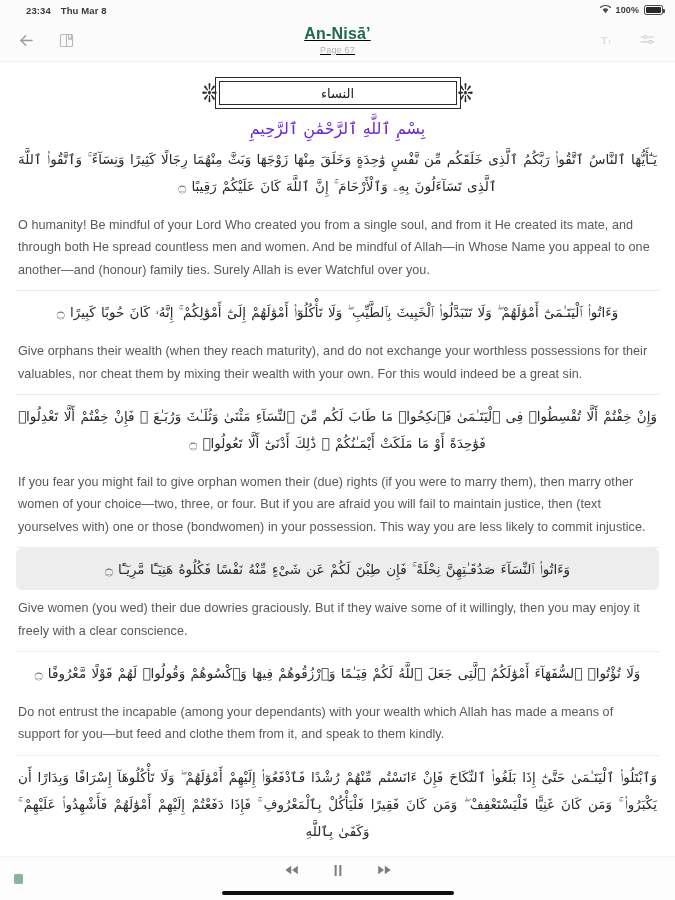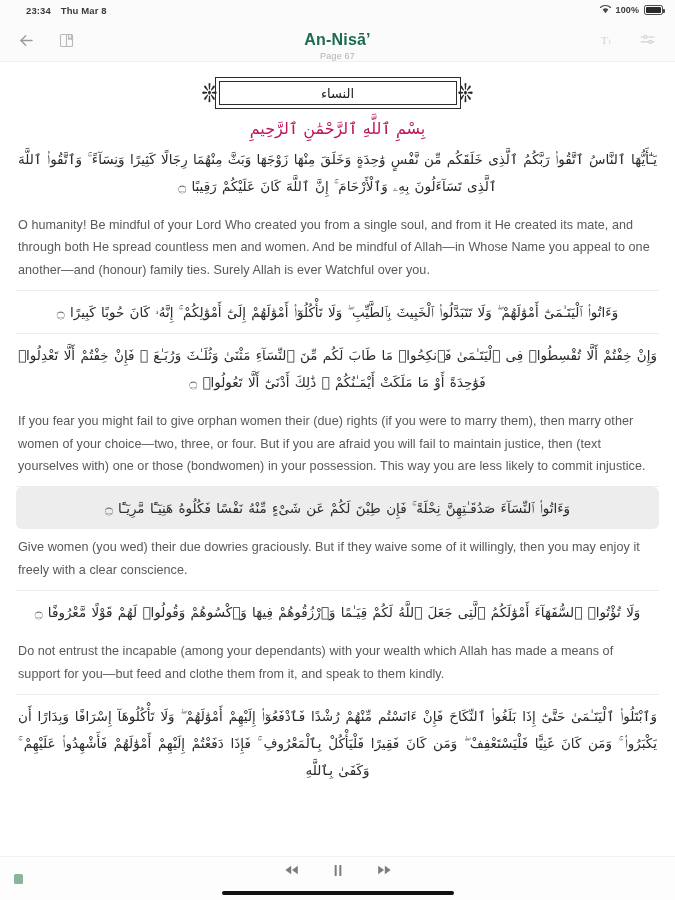--- a/index.html
+++ b/index.html
@@ -50,22 +50,23 @@
   }
   .hdr-side{ display:flex; align-items:center; gap:16px; width:120px; }
   .hdr-side.right{ justify-content:flex-end; gap:14px; }
   .icon-btn{
     width:24px; height:24px; display:flex; align-items:center; justify-content:center;
     color:#9a9a9a;
   }
   .icon-btn svg{ display:block; }
   .hdr-center{
     position:absolute; left:0; right:0; top:0; bottom:0;
-    display:flex; flex-direction:column; align-items:center; justify-content:flex-end;
+    display:flex; flex-direction:column; align-items:center; justify-content:center;
     pointer-events:none;
+    text-decoration:underline;
   }
   .surah-title{
     font-size:16px; font-weight:bold; color:#1d6b4f;
     letter-spacing:.2px; line-height:1.05;
   }
   .page-label{
     font-size:9px; color:#b2b2b2; margin-top:2px; letter-spacing:.2px;
   }
 
   
@@ -101,21 +102,21 @@
   .frame-orn span{ transform:scaleY(1.35); display:block; }
   .surah-ar{
     position:relative; z-index:2;
     font-size:13px; color:#1a1a1a;
     font-family:"DejaVu Sans","Liberation Sans",sans-serif;
     direction:rtl;
   }
 
   .bismillah{
     text-align:center; margin-top:8px;
-    font-size:16px; color:#be185d; direction:rtl;
+    font-size:16px; color:#6d28d9; direction:rtl;
     font-family:"DejaVu Sans","Liberation Sans",sans-serif;
     letter-spacing:-1px;
   }
 
   
   .verse-block{ }
   .ayah-ar{
     direction:rtl; text-align:justify; text-align-last:center;
     font-family:"DejaVu Sans","Liberation Sans",sans-serif;
     font-size:13.5px; line-height:2.0; color:#2b2b2b;
@@ -240,20 +241,21 @@
     <div class="bismillah">بِسْمِ ٱللَّهِ ٱلرَّحْمَٰنِ ٱلرَّحِيمِ</div>
 
     <div class="verse-block">
       <div class="ayah-ar">يَـٰٓأَيُّهَا ٱلنَّاسُ ٱتَّقُوا۟ رَبَّكُمُ ٱلَّذِى خَلَقَكُم مِّن نَّفْسٍ وَٰحِدَةٍ وَخَلَقَ مِنْهَا زَوْجَهَا وَبَثَّ مِنْهُمَا رِجَالًا كَثِيرًا وَنِسَآءً ۚ وَٱتَّقُوا۟ ٱللَّهَ ٱلَّذِى تَسَآءَلُونَ بِهِۦ وَٱلْأَرْحَامَ ۚ إِنَّ ٱللَّهَ كَانَ عَلَيْكُمْ رَقِيبًا ۝</div>
       <div class="trans">O humanity! Be mindful of your Lord Who created you from a single soul, and from it He created its mate, and through both He spread countless men and women. And be mindful of Allah—in Whose Name you appeal to one another—and (honour) family ties. Surely Allah is ever Watchful over you.</div>
     </div>
     <div class="divider"></div>
 
     <div class="verse-block">
       <div class="ayah-ar">وَءَاتُوا۟ ٱلْيَتَـٰمَىٰٓ أَمْوَٰلَهُمْ ۖ وَلَا تَتَبَدَّلُوا۟ ٱلْخَبِيثَ بِٱلطَّيِّبِ ۖ وَلَا تَأْكُلُوٓا۟ أَمْوَٰلَهُمْ إِلَىٰٓ أَمْوَٰلِكُمْ ۚ إِنَّهُۥ كَانَ حُوبًا كَبِيرًا ۝</div>
+      <div class="trans">Give orphans their wealth (when they reach maturity), and do not exchange your worthless possessions for their valuables, nor cheat them by mixing their wealth with your own. For this would indeed be a great sin.</div>
     </div>
     <div class="divider"></div>
 
     <div class="verse-block">
       <div class="ayah-ar">وَإِنْ خِفْتُمْ أَلَّا تُقْسِطُوا۟ فِى ٱلْيَتَـٰمَىٰ فَٱنكِحُوا۟ مَا طَابَ لَكُم مِّنَ ٱلنِّسَآءِ مَثْنَىٰ وَثُلَـٰثَ وَرُبَـٰعَ ۖ فَإِنْ خِفْتُمْ أَلَّا تَعْدِلُوا۟ فَوَٰحِدَةً أَوْ مَا مَلَكَتْ أَيْمَـٰنُكُمْ ۚ ذَٰلِكَ أَدْنَىٰٓ أَلَّا تَعُولُوا۟ ۝</div>
       <div class="trans">If you fear you might fail to give orphan women their (due) rights (if you were to marry them), then marry other women of your choice—two, three, or four. But if you are afraid you will fail to maintain justice, then (text yourselves with) one or those (bondwomen) in your possession. This way you are less likely to commit injustice.</div>
     </div>
     <div class="divider"></div>
 
     <div class="verse-block">

